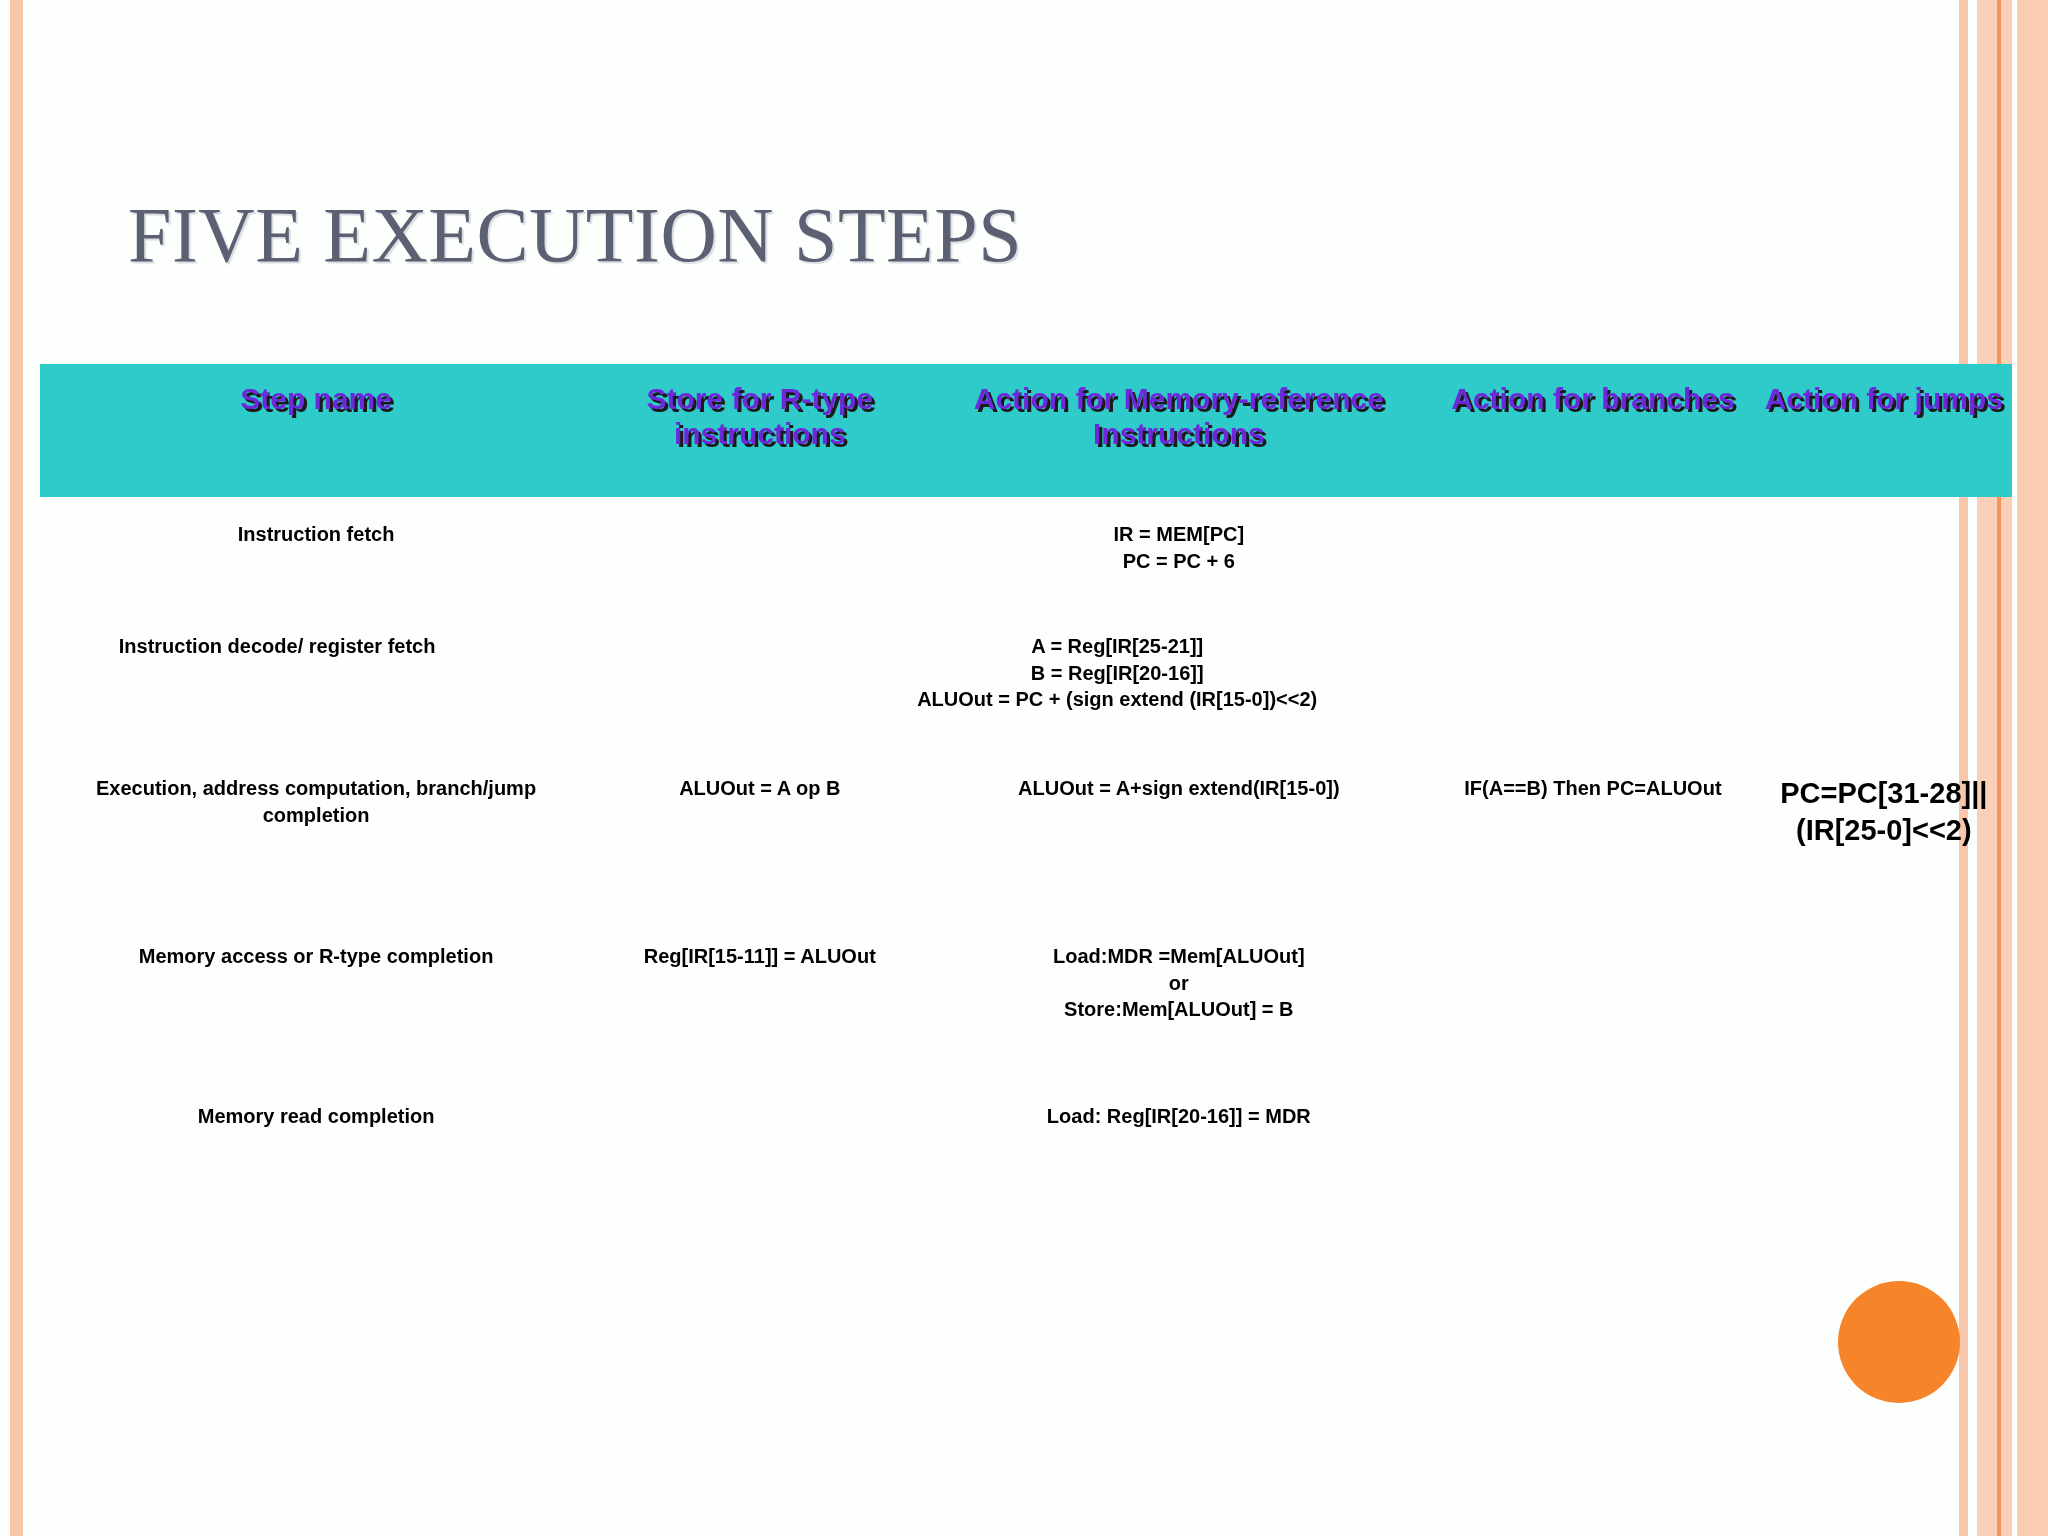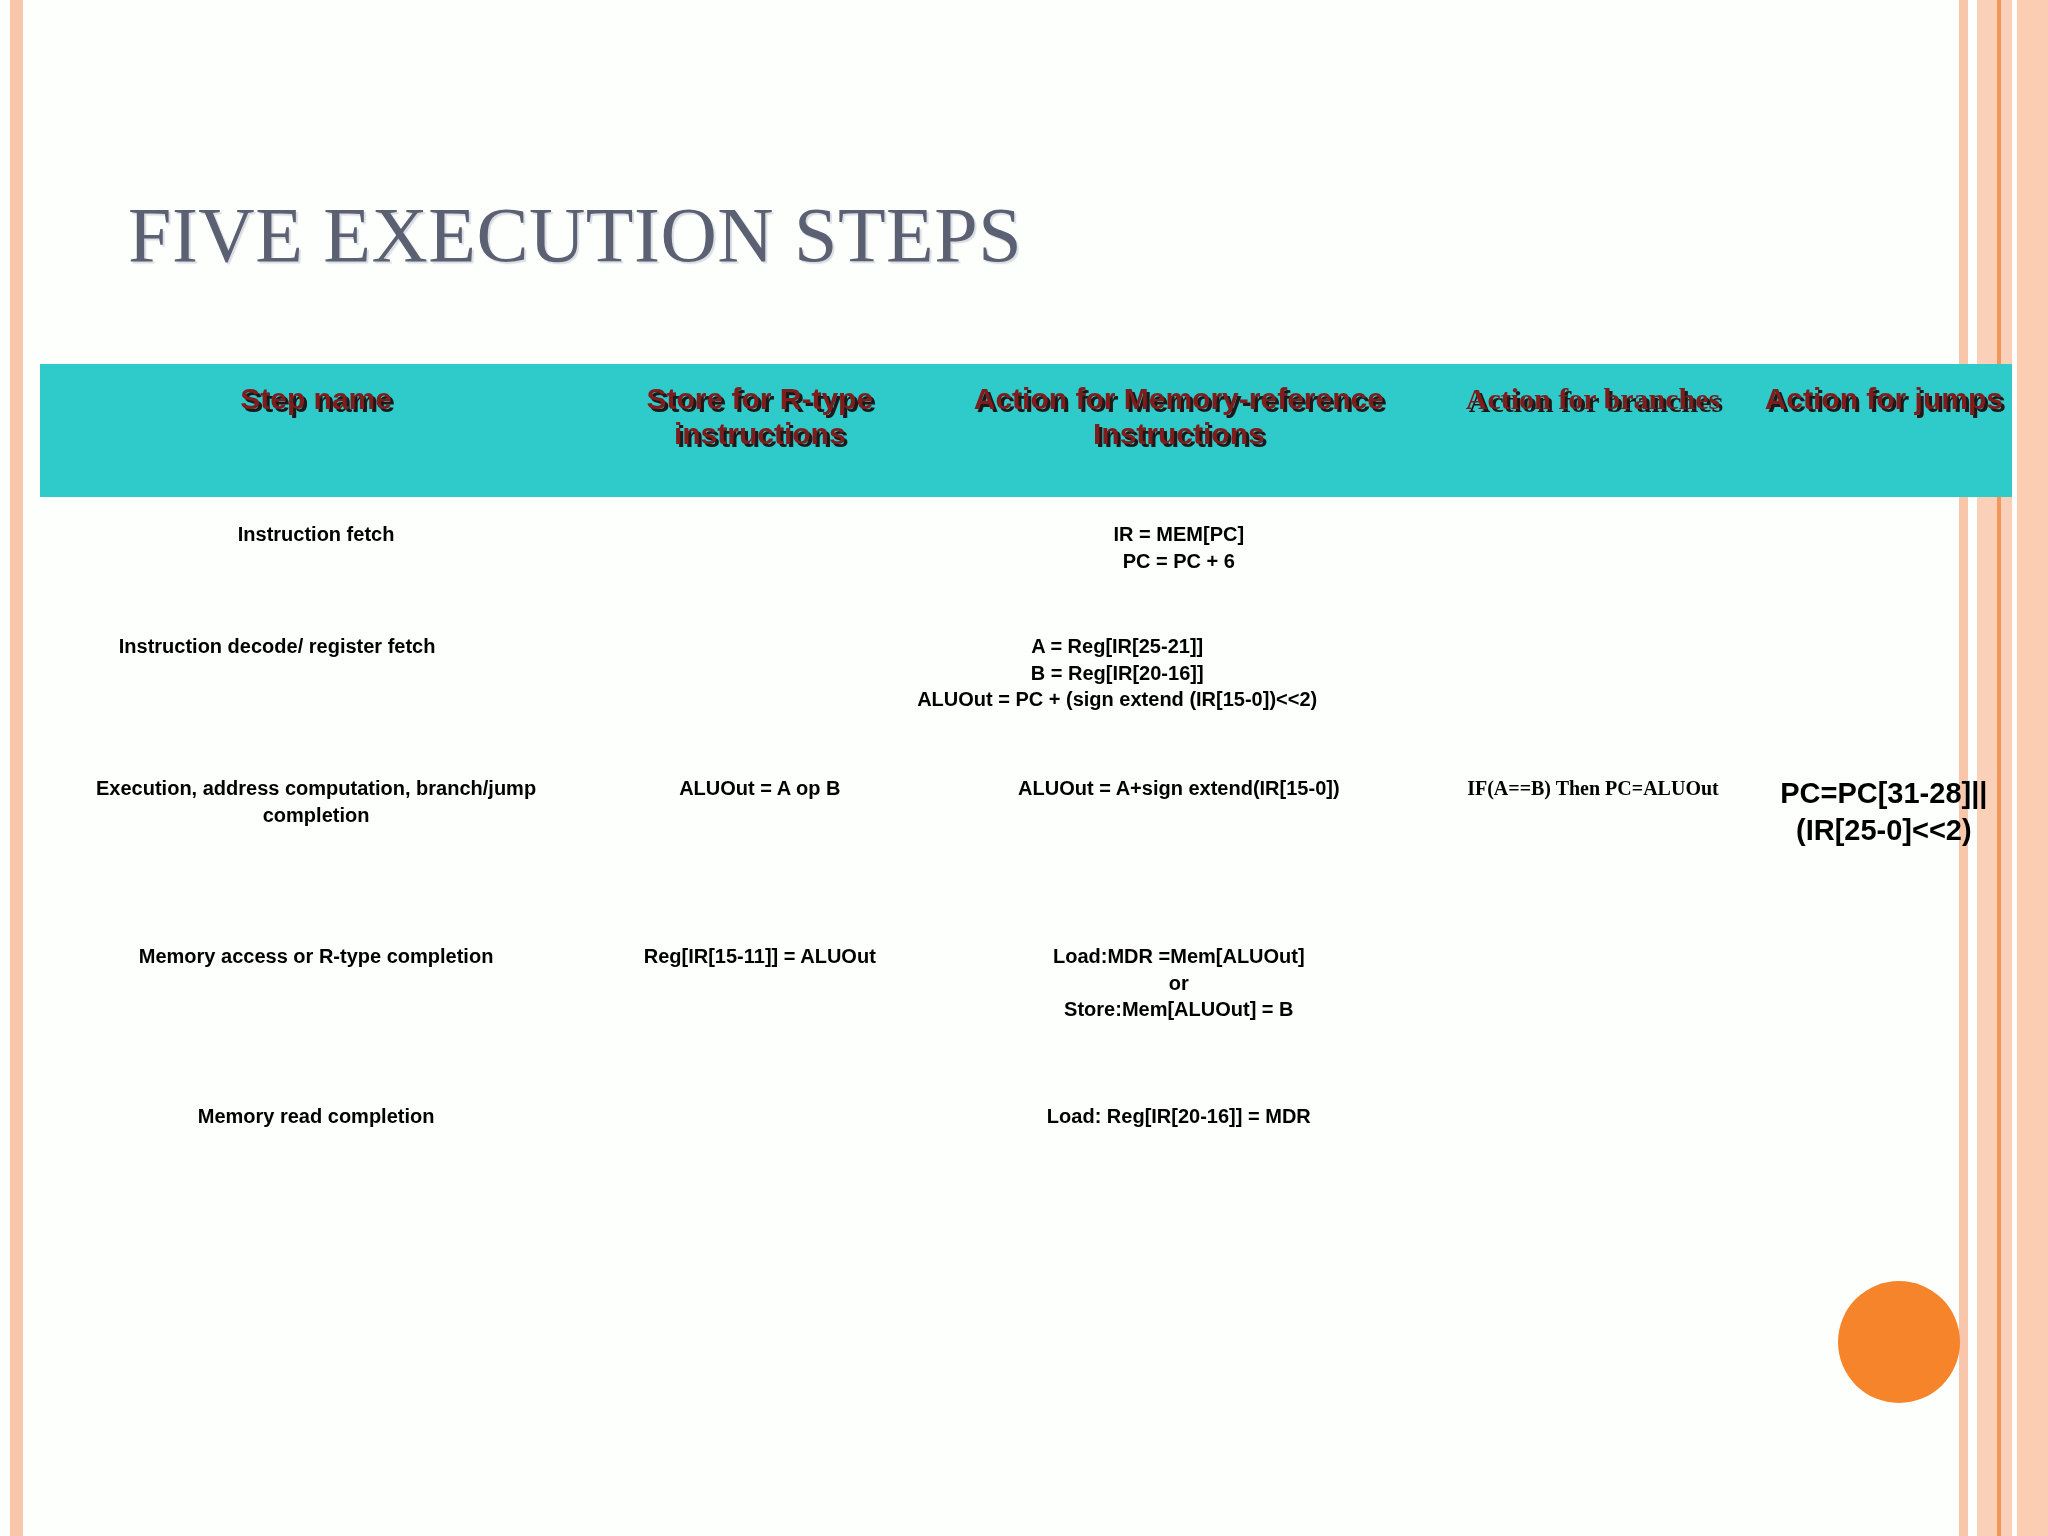--- a/index.html
+++ b/index.html
@@ -59,32 +59,32 @@
   }
   .row {
     display: flex;
     width: 100%;
   }
 
   
   .c0 { width: 28.0%; }
   .c1 { width: 17.0%; }
   .c2 { width: 25.5%; }
-  .c3 { width: 16.5%; font-family: Liberation Serif, serif; }
+  .c3 { width: 16.5%; }
   .c4 { width: 13.0%; }
 
   .header-row {
     background: #2fcbcb;
     height: 133px;
     align-items: flex-start;
   }
   .header-cell {
     padding-top: 17px;
     text-align: center;
-    color: #7f1d1d;
+    color: #6d28d9;
     font-weight: bold;
     font-size: 30px;
     line-height: 1.18;
     text-shadow: 3px 3px 0px #1a1a1a;
     box-sizing: border-box;
     padding-left: 6px;
     padding-right: 6px;
   }
 
   .body-row {

